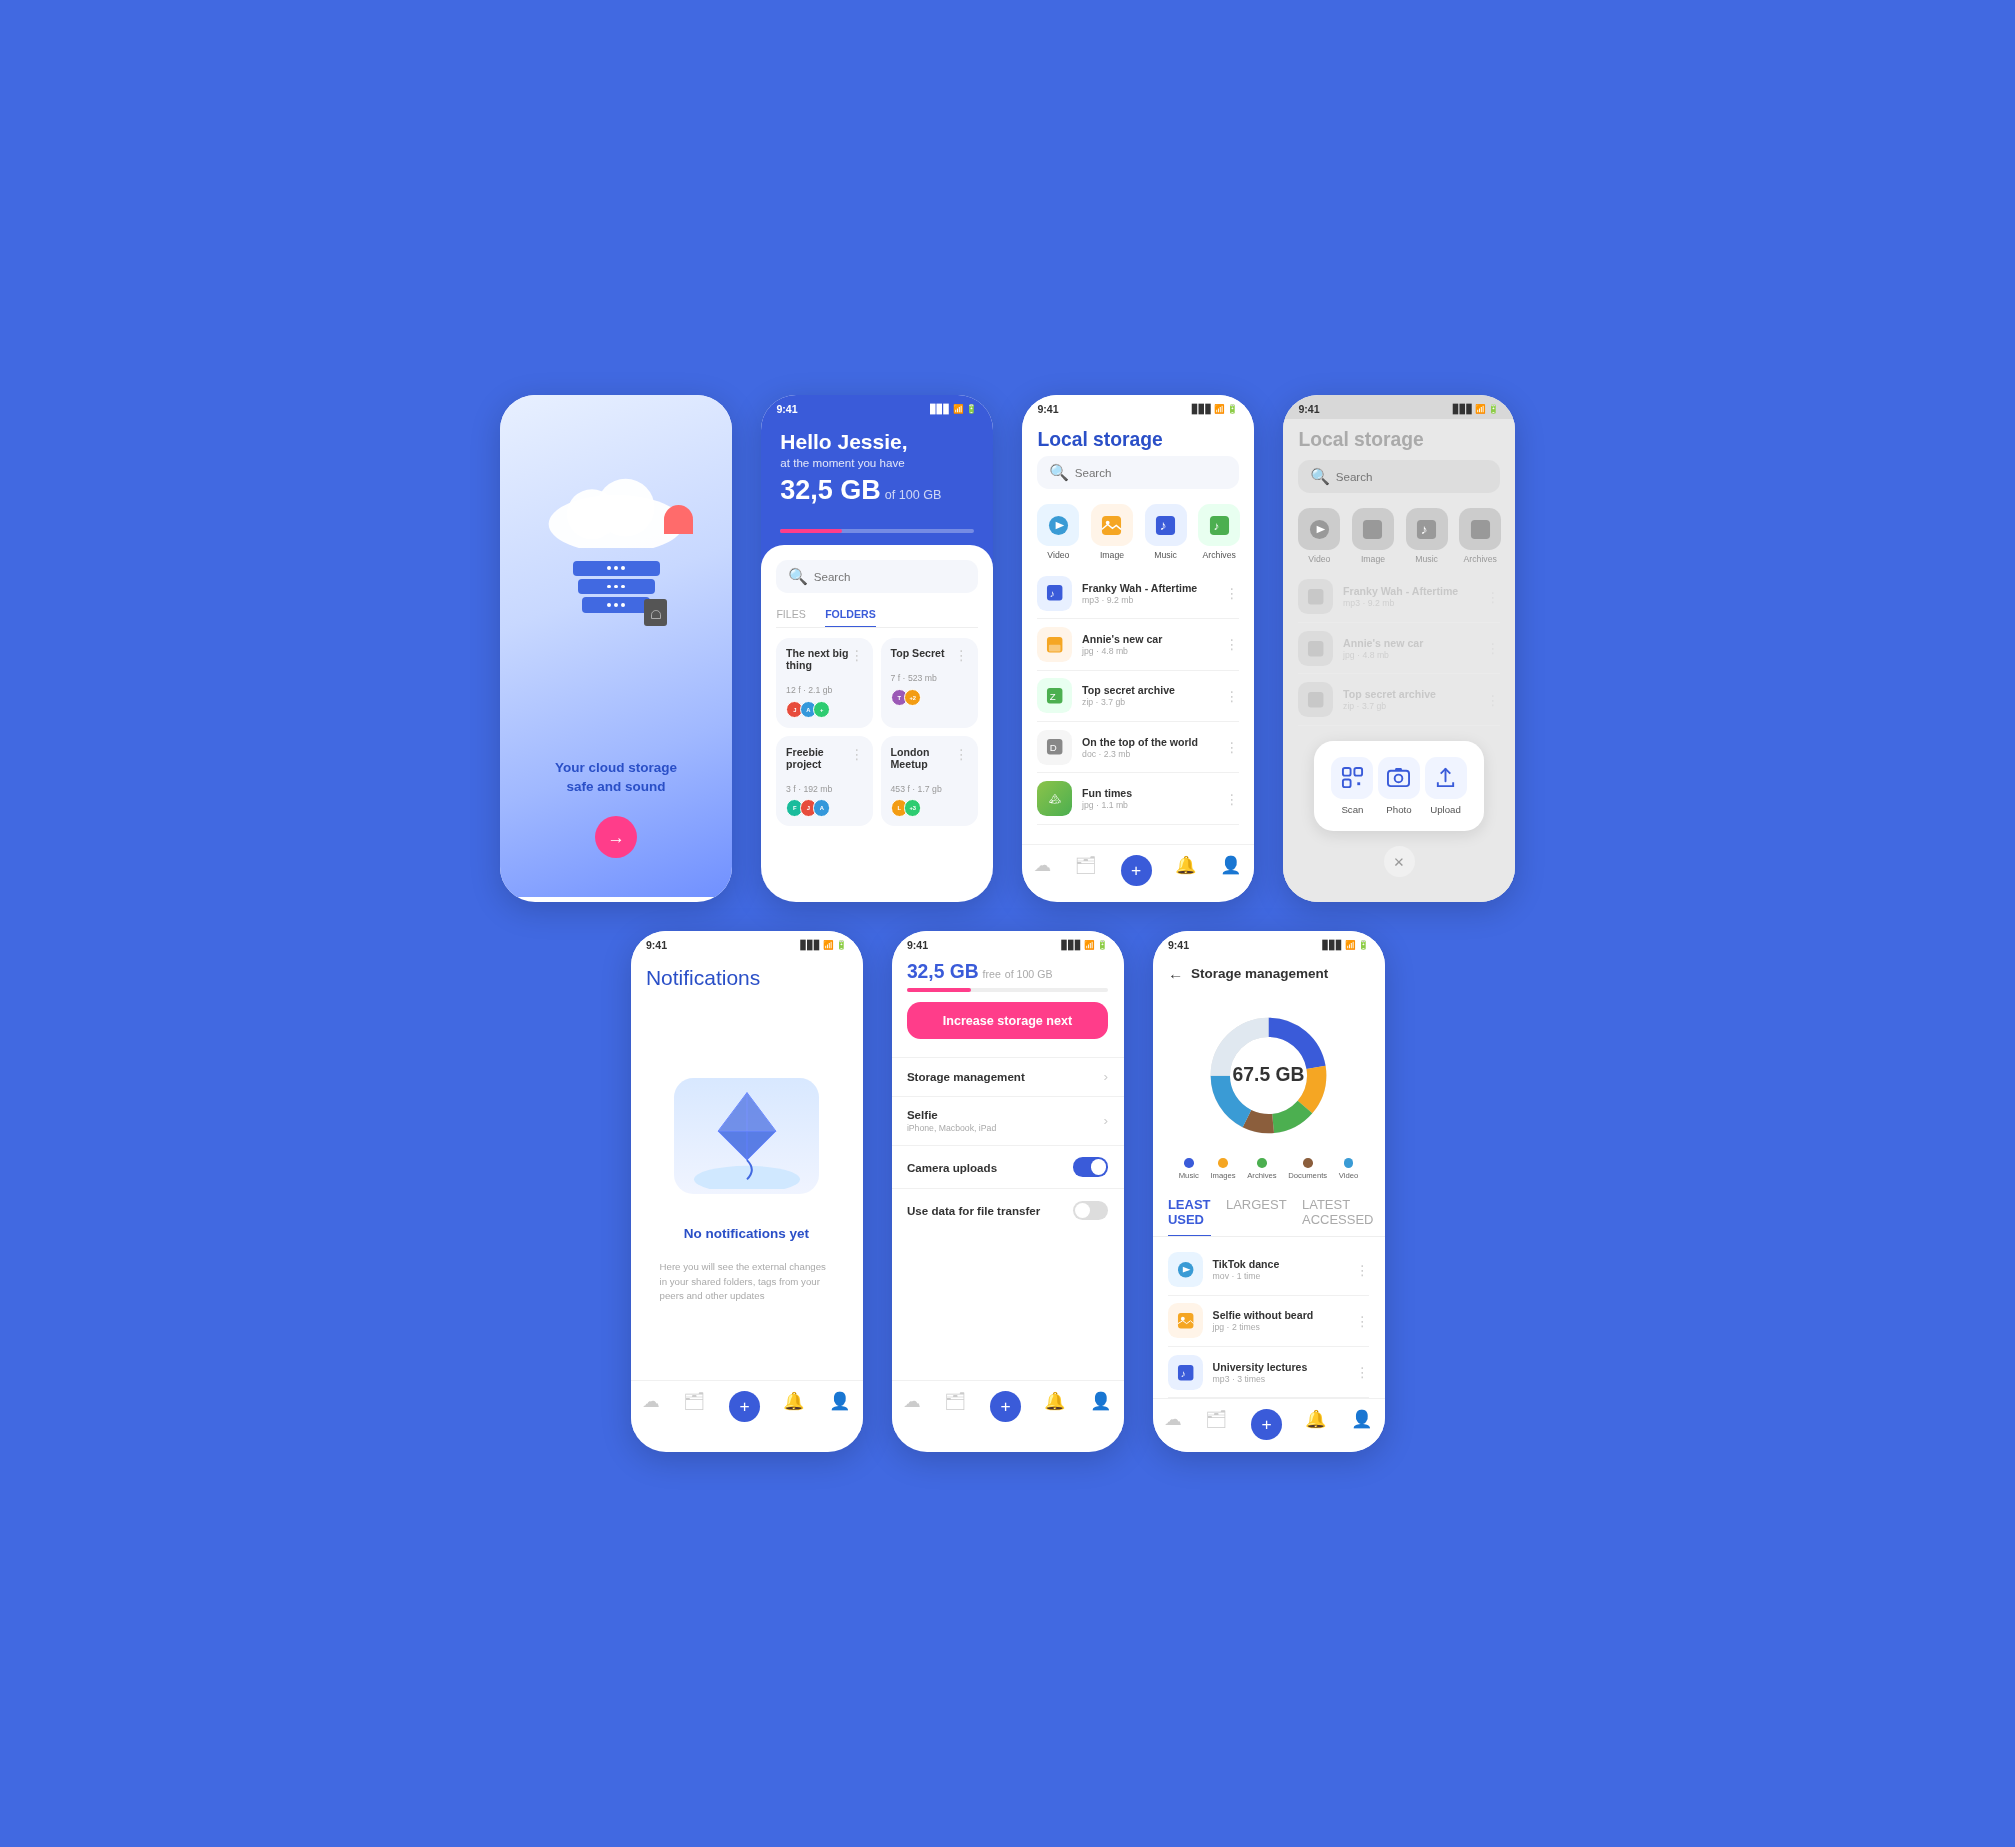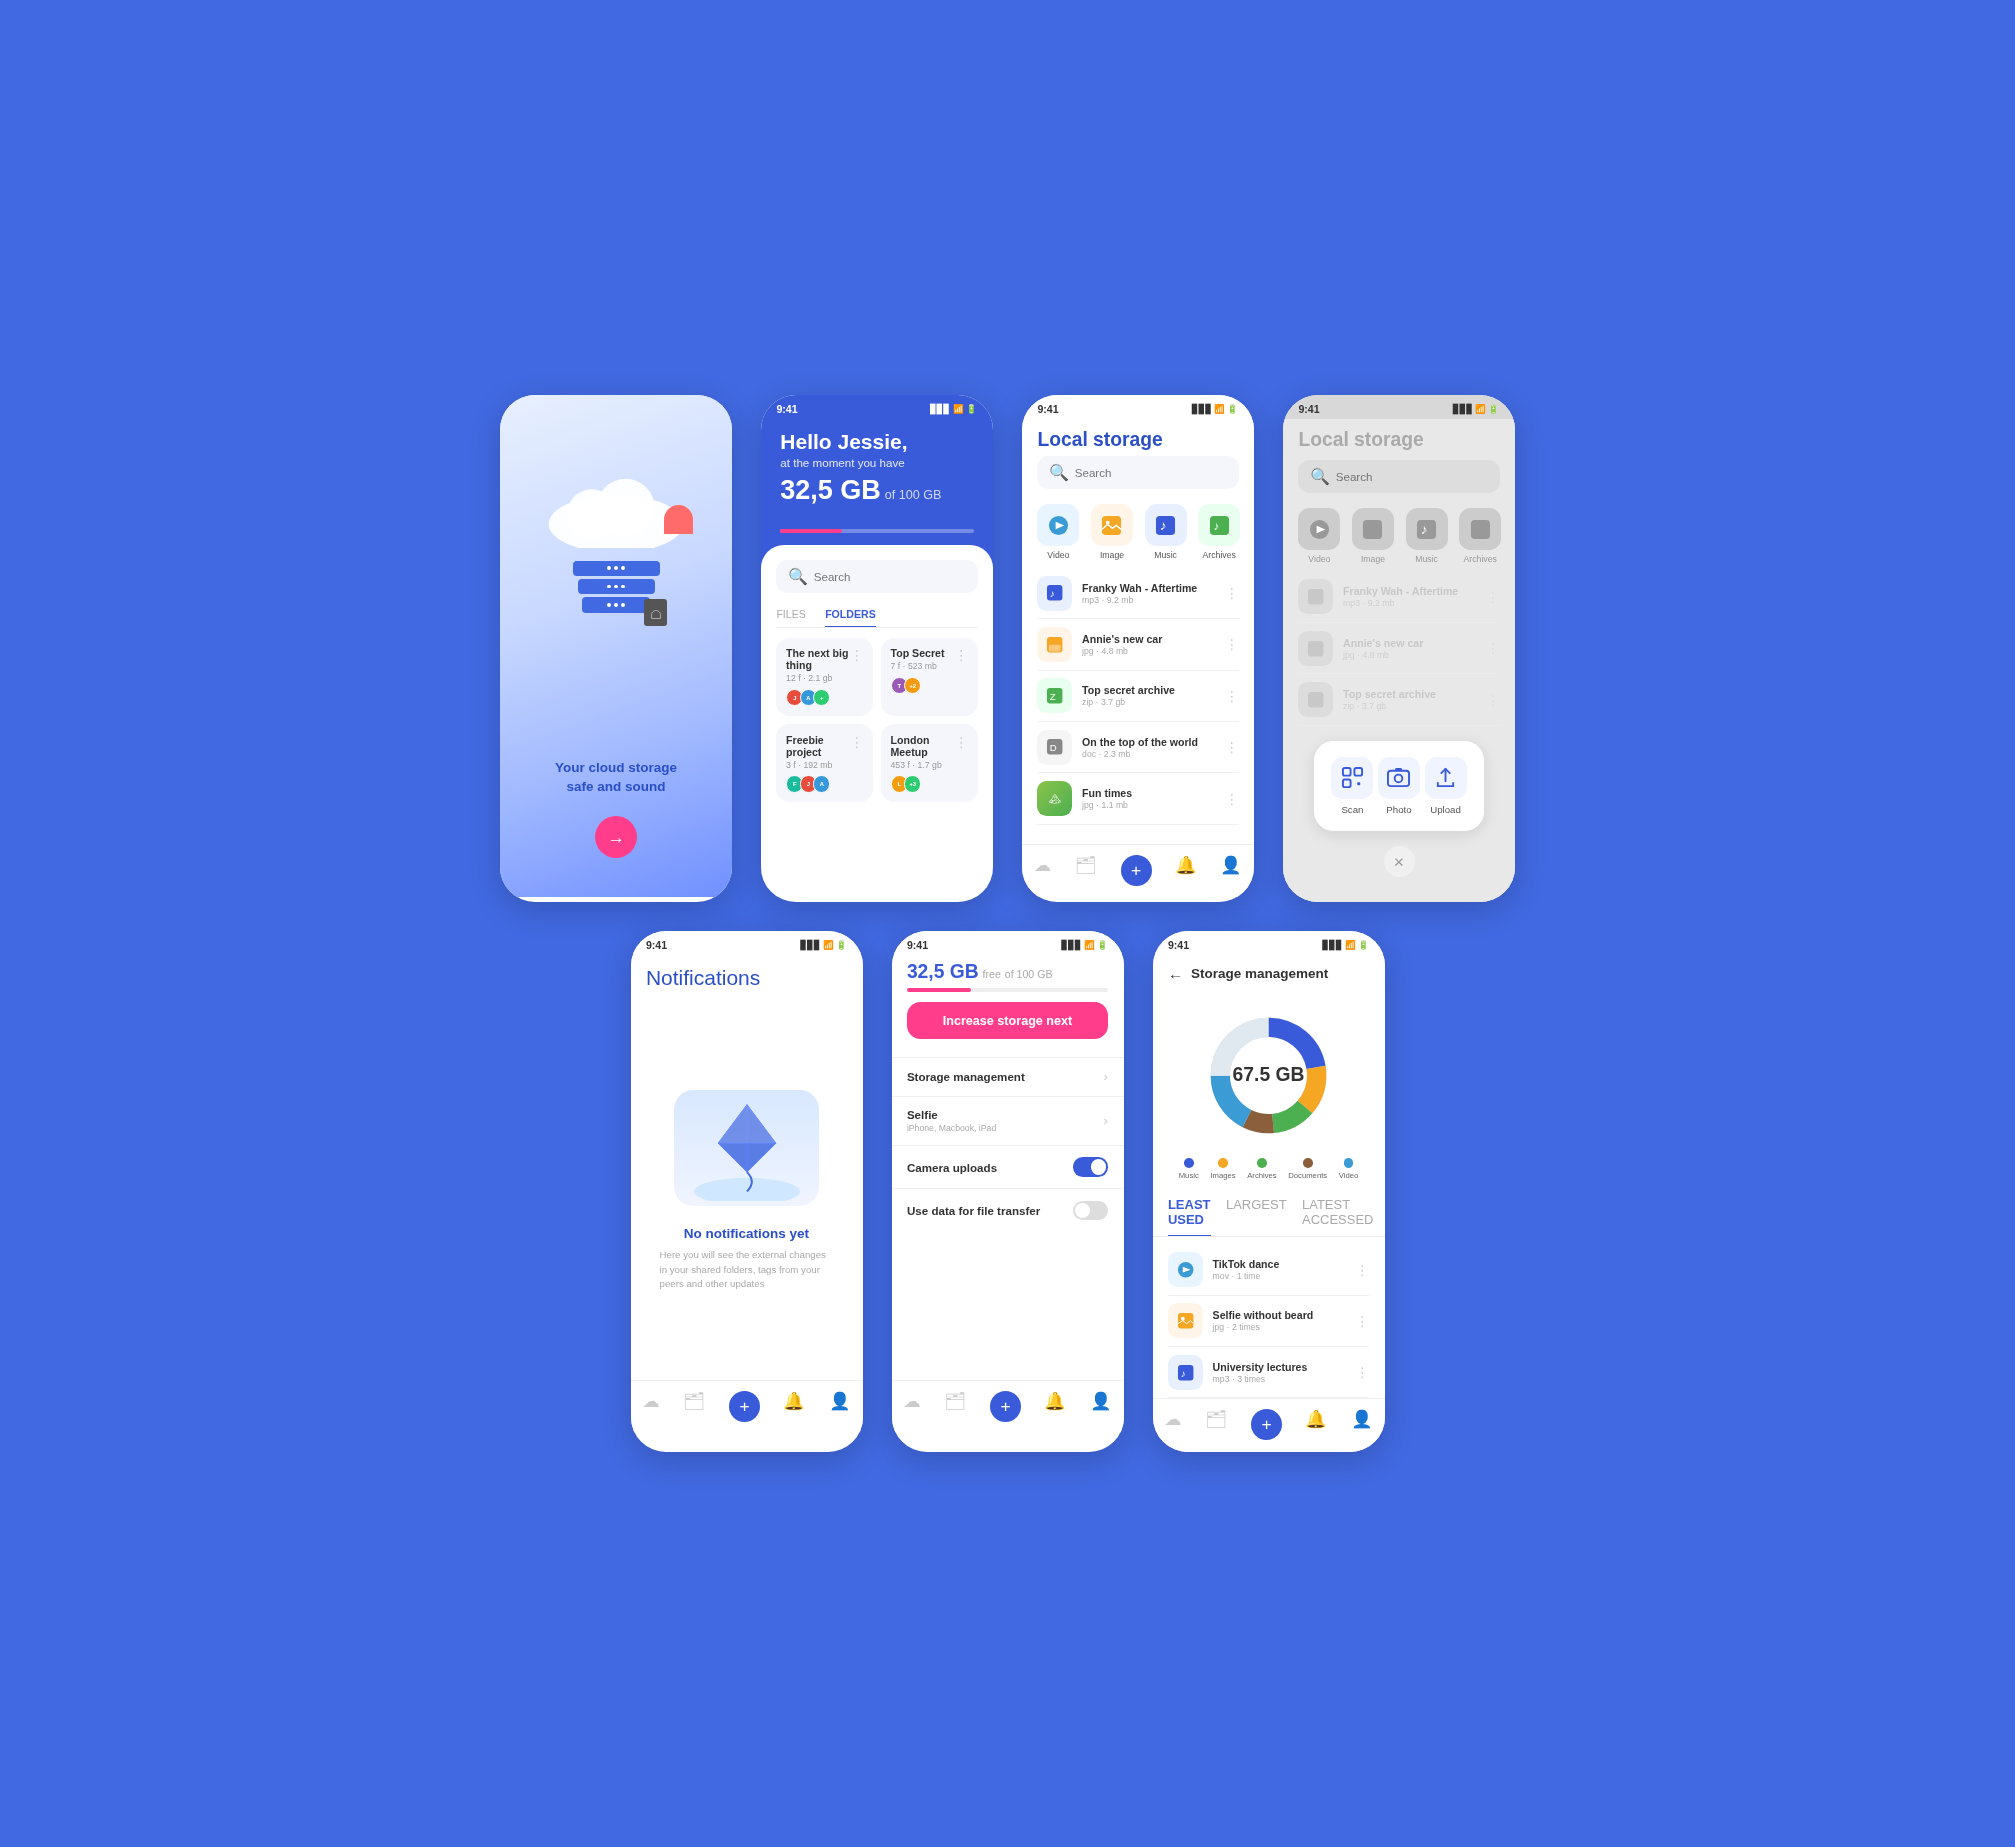--- a/index.html
+++ b/index.html
@@ -159,21 +159,21 @@
       display: grid;
       grid-template-columns: 1fr 1fr;
       gap: 7.7px;
     }
     .folder-card {
       background: #f4f6fb;
       border-radius: 13.5px;
       padding: 9.7px;
     }
     .folder-name { font-size: 10.6px; font-weight: 700; color: #333; }
-    .folder-info { font-size: 8.7px; color: #999; margin-top: 2px; }
+    .folder-info { font-size: 8.7px; color: #999; margin-top: 14px; }
     .folder-avatars { display: flex; margin-top: 5.8px; }
     .avatar-small {
       width: 17.4px; height: 17.4px;
       border-radius: 50%;
       border: 1.9px solid #fff;
       margin-left: -3.9px;
       font-size: 5.8px;
       display: flex; align-items: center; justify-content: center;
       font-weight: 700; color: #fff;
     }
@@ -253,20 +253,21 @@
     
     .screen5 { background: #fff; min-height: 502px; display: flex; flex-direction: column; }
     .screen5-title { font-size: 21px; font-weight: 400; color: #2a4fc7; text-align: left; padding: 11.6px 15.4px; }
     .notif-illustration {
       flex: 1;
       display: flex;
       flex-direction: column;
       align-items: center;
       justify-content: center;
       padding: 19.3px;
+      gap: 12px;
     }
     .kite-area {
       width: 145px; height: 116px;
       background: linear-gradient(180deg, #d8e8ff 0%, #f0f4ff 100%);
       border-radius: 19.3px;
       display: flex; align-items: center; justify-content: center;
       position: relative;
       margin-bottom: 19.3px;
     }
     .notif-empty-title { font-size: 13.5px; font-weight: 700; color: #2a4fc7; margin-bottom: 7.7px; }

